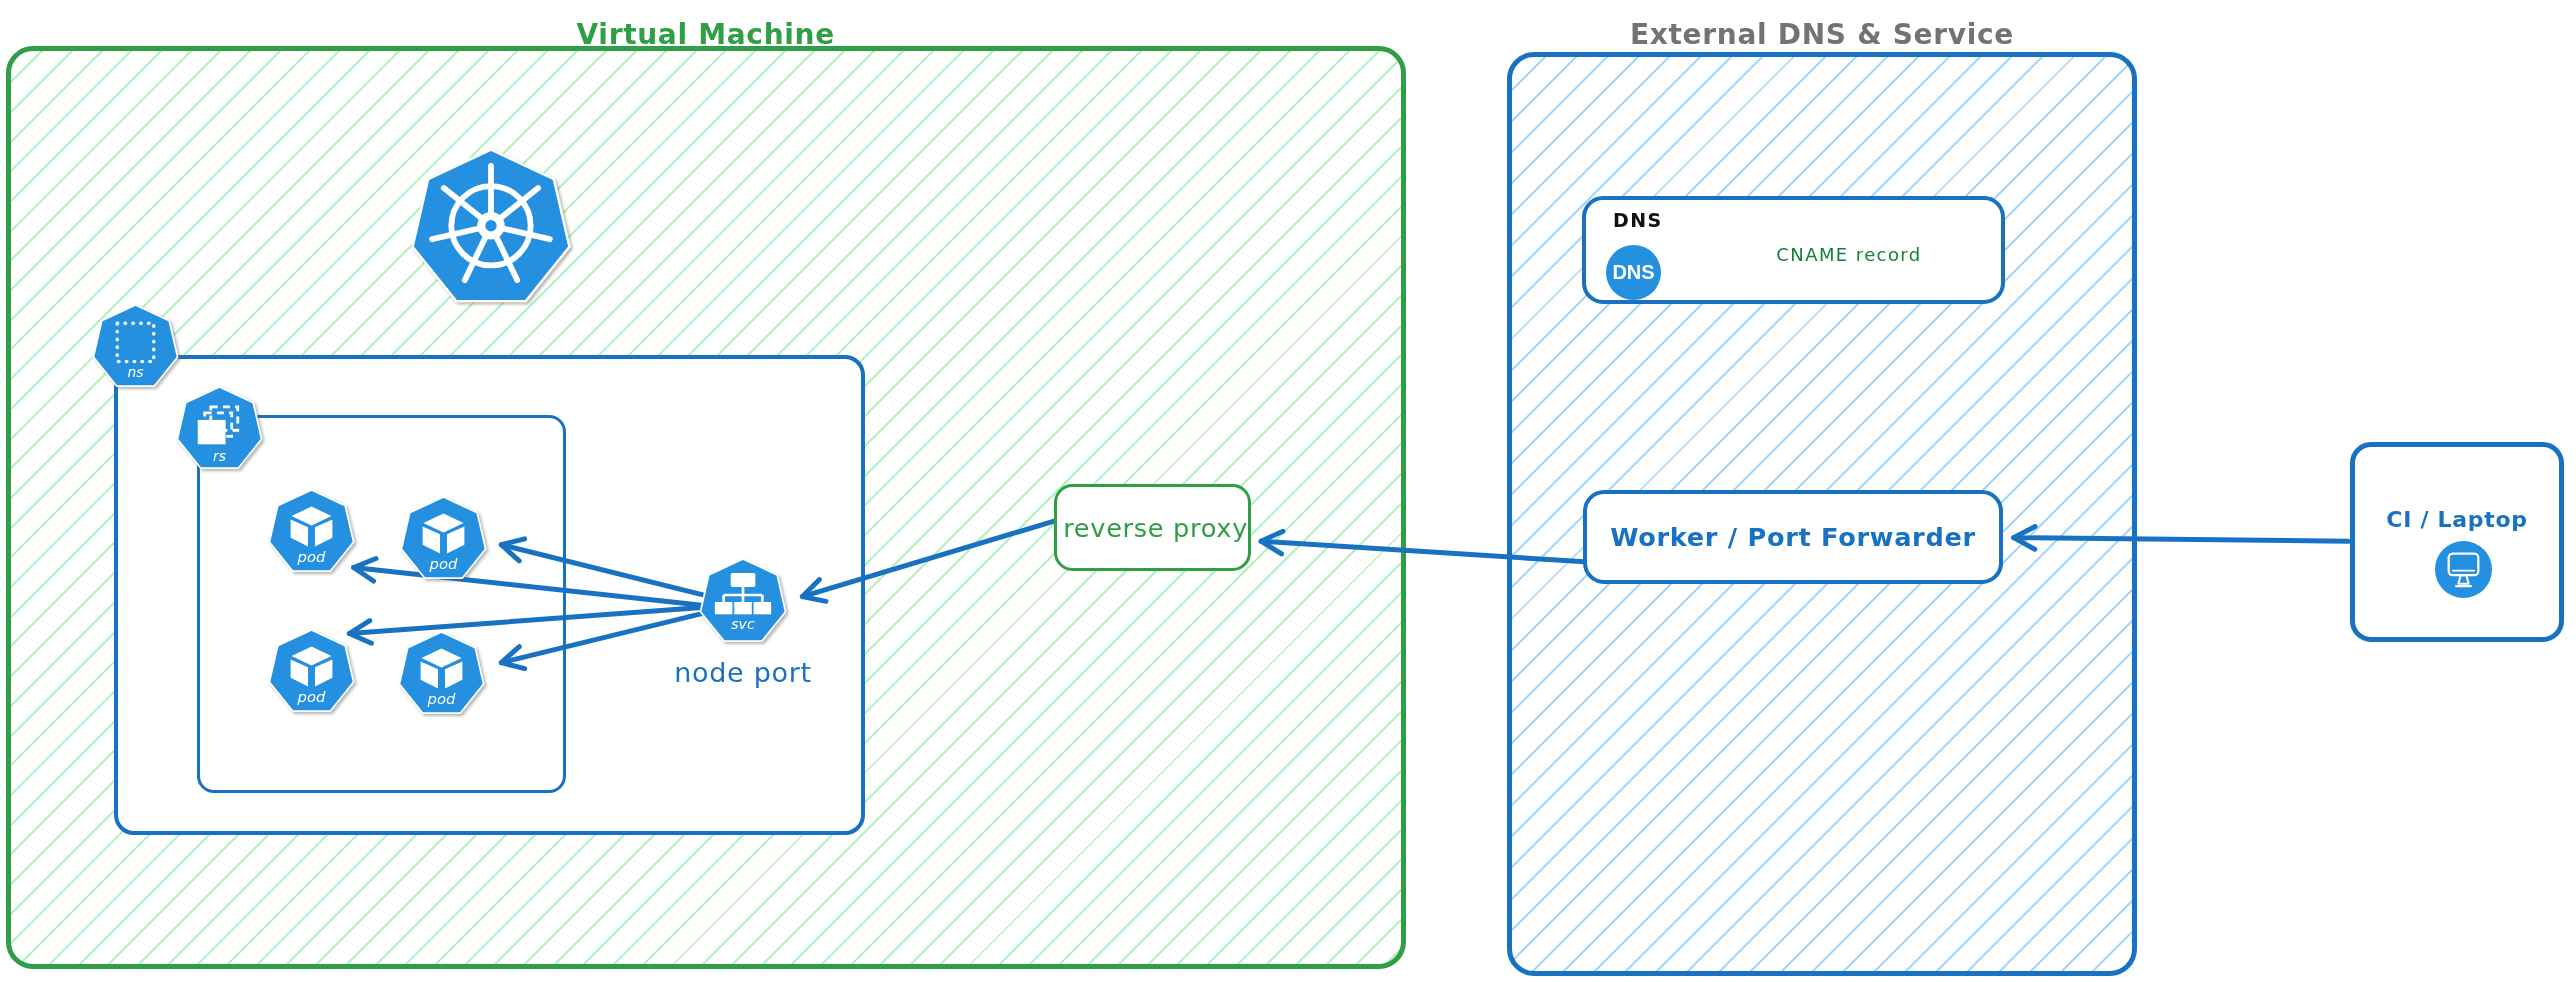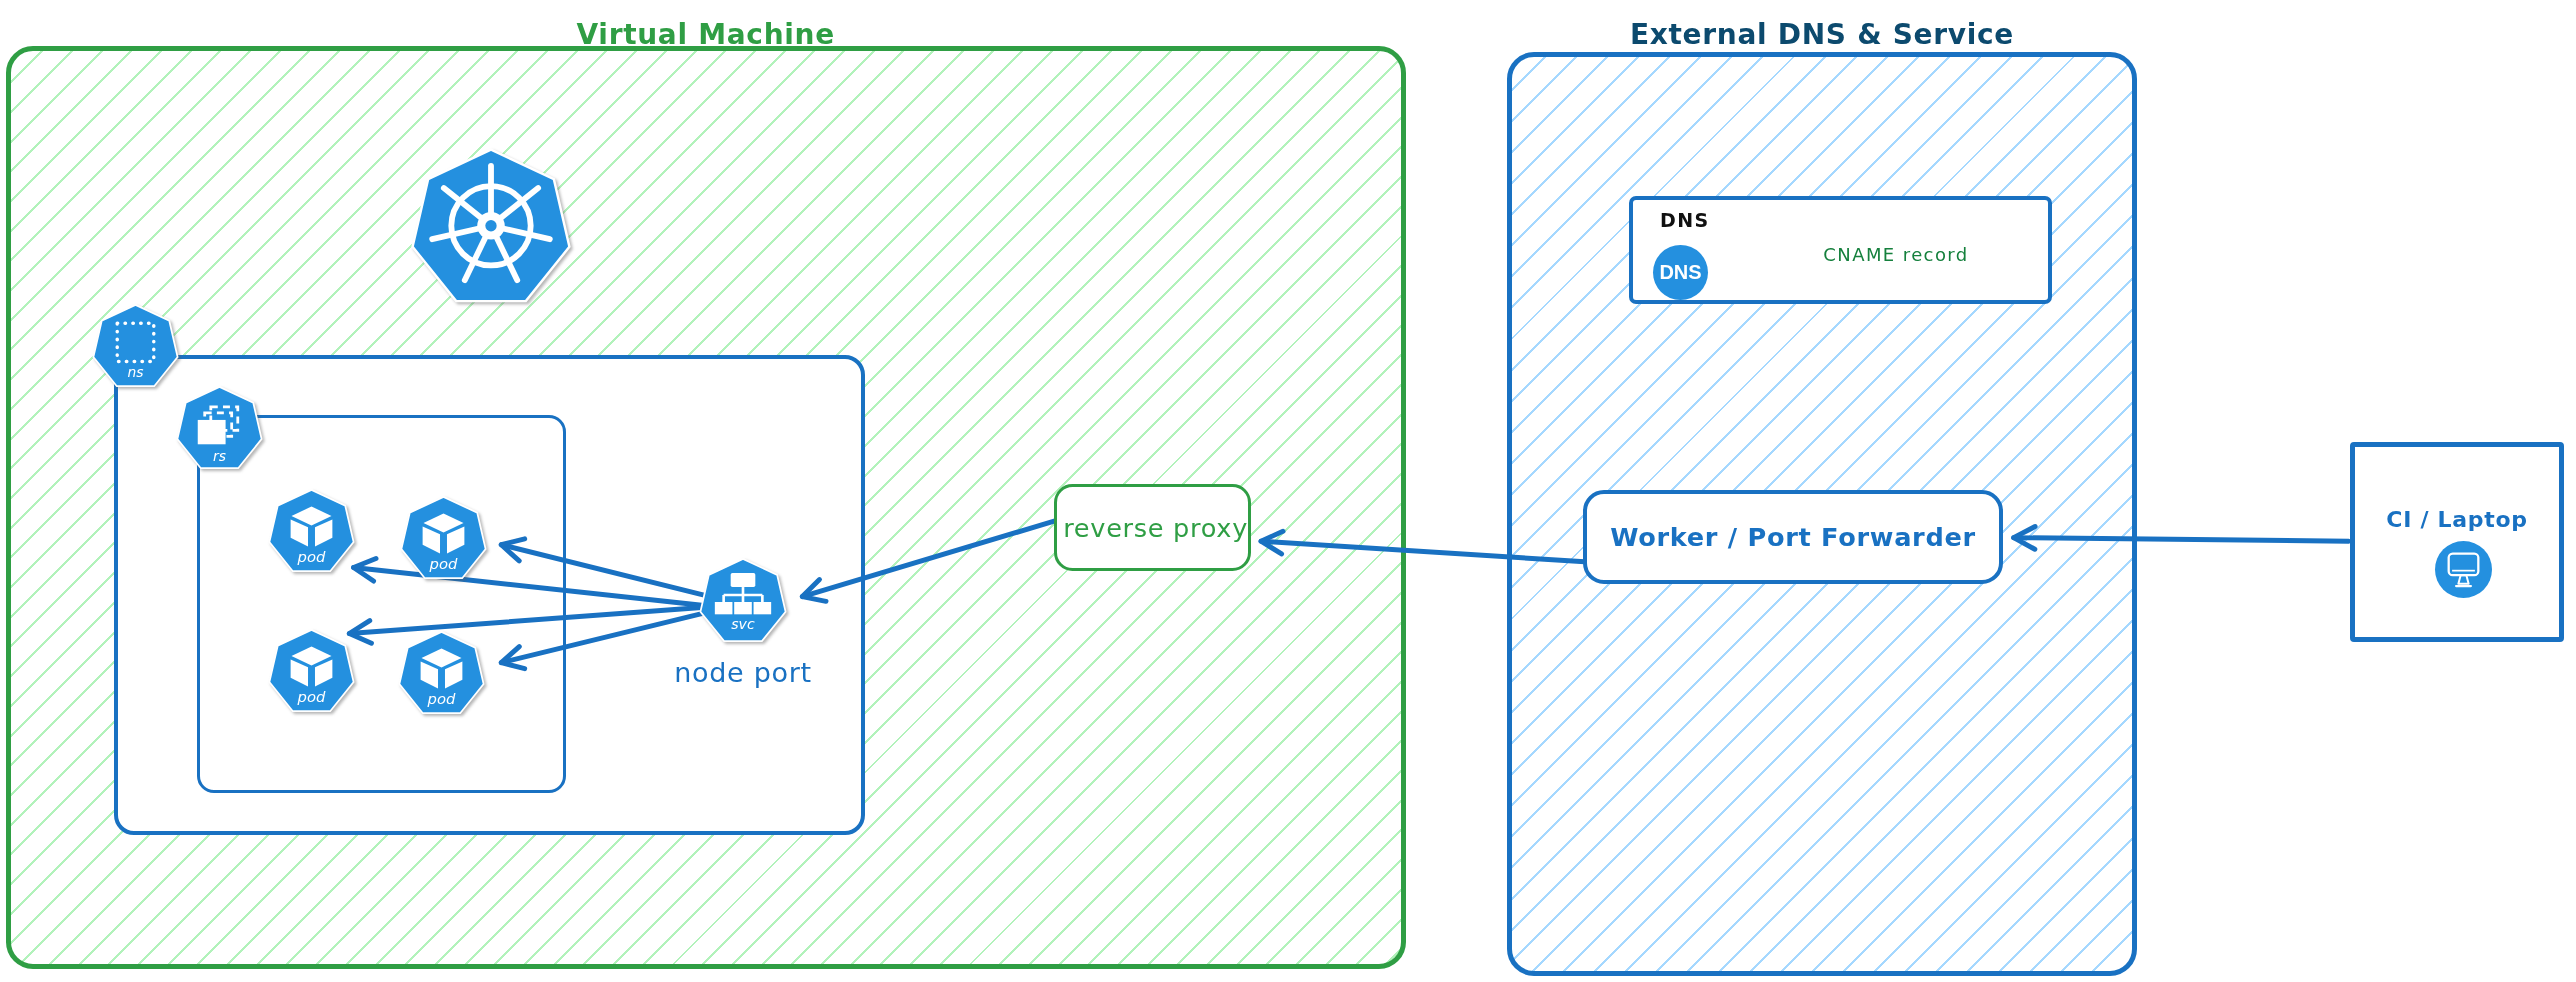--- a/index.html
+++ b/index.html
@@ -16,40 +16,40 @@
   }
   #ext-frame{
     left:1507px;top:52px;width:630px;height:924px;
     border:5px solid #1971c2;border-radius:27px;
     background-image:repeating-linear-gradient(135deg,#a5d8ff 0px,#a5d8ff 2.1px,transparent 2.1px,transparent 22px);
   }
   .group-title{
     position:absolute;text-align:center;font-size:28px;font-weight:bold;letter-spacing:0.7px;top:4.3px;margin-top:14px;
   }
   #vm-title{left:5.7px;width:1400px;color:#2f9e44;}
-  #ext-title{left:1507px;width:630px;color:#0c4a6e;}
+  #ext-title{left:1507px;width:630px;color:#737373;}
 
   
   .card{position:absolute;box-sizing:border-box;background:#ffffff;}
   #ns-box{left:114px;top:355px;width:751px;height:480px;border:4.3px solid #1971c2;border-radius:20px;}
   #rs-box{left:197px;top:415px;width:369px;height:378px;border:3.6px solid #1971c2;border-radius:17px;background:transparent;}
   #proxy-box{left:1054px;top:484px;width:197px;height:87px;border:3.6px solid #2f9e44;border-radius:18.5px;
              display:flex;align-items:center;justify-content:flex-end;}
   #proxy-box .lbl{color:#2f9e44;font-size:25.6px;letter-spacing:0.7px;}
-  #dns-card{left:1582px;top:196px;width:423px;height:108px;border:4.3px solid #1971c2;border-radius:7px;margin-left:47px;}
+  #dns-card{left:1582px;top:196px;width:423px;height:108px;border:4.3px solid #1971c2;border-radius:21px;}
   #dns-tag{position:absolute;left:27px;top:8.5px;color:#111111;font-size:19px;font-weight:bold;letter-spacing:1.4px;}
   #dns-badge{position:absolute;left:20px;top:45px;width:55px;height:55px;border-radius:50%;background:#2490df;
              display:flex;align-items:center;justify-content:center;color:#ffffff;font-family:"Liberation Sans",sans-serif;
              font-size:20px;font-weight:bold;}
   #dns-record{position:absolute;left:121px;top:0;width:284px;height:108px;display:flex;align-items:center;justify-content:center;
               color:#15803d;font-size:18px;letter-spacing:1.4px;}
   #worker-card{left:1583px;top:490px;width:420px;height:94px;border:4.3px solid #1971c2;border-radius:21px;
                display:flex;align-items:center;justify-content:center;font-weight:bold;}
   #worker-card .lbl{color:#1971c2;font-size:25.6px;letter-spacing:0.7px;}
-  #ci-card{left:2350px;top:442px;width:214px;height:200px;border:5px solid #1971c2;border-radius:4px;}
+  #ci-card{left:2350px;top:442px;width:214px;height:200px;border:5px solid #1971c2;border-radius:21px;}
   #ci-label{position:absolute;left:0;top:60px;width:100%;text-align:center;color:#1971c2;font-size:22px;font-weight:bold;letter-spacing:0.7px;}
   #ci-circle{position:absolute;left:80px;top:94px;width:57px;height:57px;border-radius:50%;background:#2490df;}
   #ci-circle svg{position:absolute;left:0;top:0;}
 
   #node-port{position:absolute;left:658px;top:657px;width:170px;text-align:center;color:#1971c2;font-size:27px;letter-spacing:0.7px;}
 
   
   .hepta{position:absolute;filter:drop-shadow(2.1px 2.8px 1.4px rgba(90,90,90,0.45));}
   .hepta text{fill:#ffffff;font-family:"DejaVu Sans",sans-serif;font-style:italic;}
   #k8s-logo{left:410px;top:148px;}

